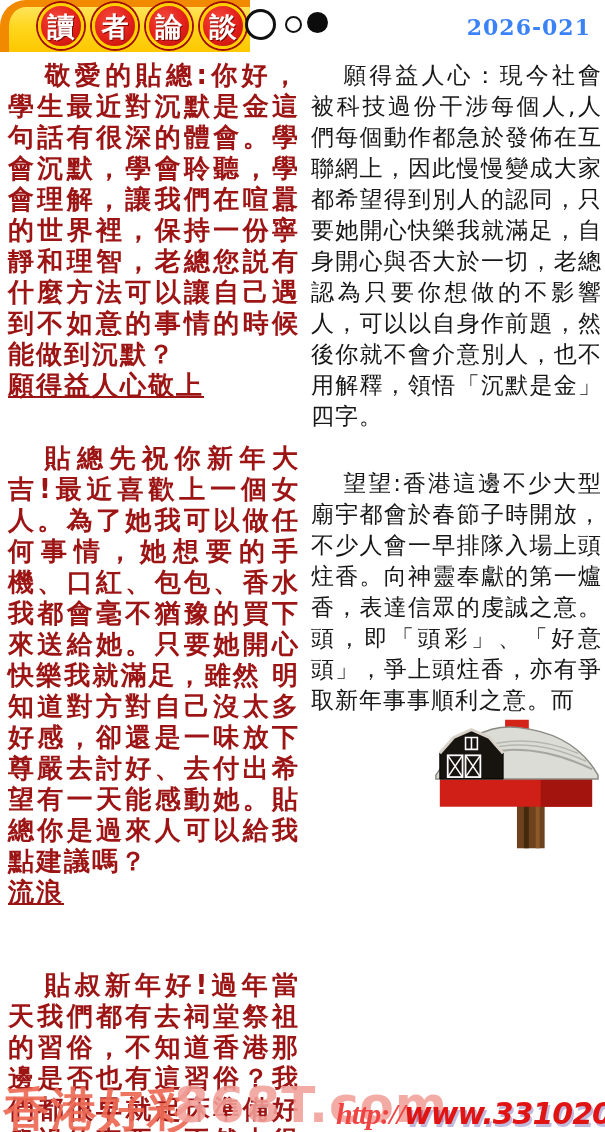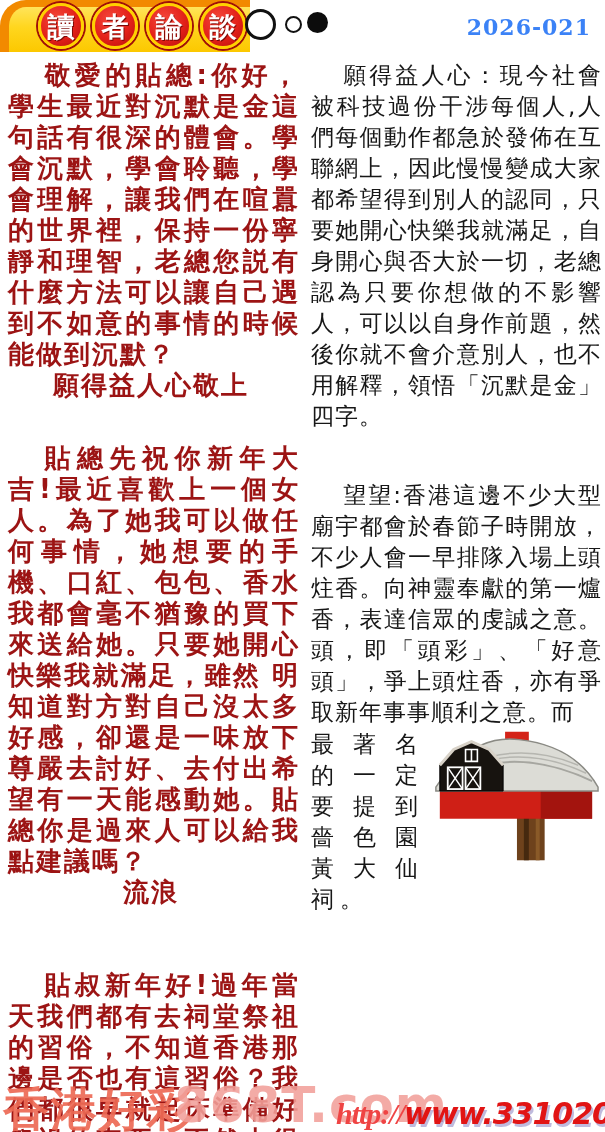--- a/index.html
+++ b/index.html
@@ -33,25 +33,25 @@
     font-family:"DejaVu Serif","Liberation Serif",serif;
     font-weight:bold;font-size:22px;color:#3b82f6;letter-spacing:1px;
   }
   
   .col{position:absolute;top:60px;text-align:justify;text-justify:inter-character;}
   .col-left{left:8px;width:292px;color:#9c1414;font-size:26px;line-height:31px;
             font-weight:700;letter-spacing:2px;}
   .col-right{left:311px;width:291px;color:#171717;font-size:23px;line-height:31px;
              font-weight:500;letter-spacing:1px;}
   .para{margin:0;text-indent:1.4em;}
-  .sig{text-align:center;padding-right:6px;letter-spacing:2px;}
+  .sig{text-align:left;padding-right:6px;letter-spacing:2px;text-decoration:underline;}
   .letter-2{margin-top:42px;}
   .letter-3{margin-top:62px;}
   .reply-2{margin-top:42px;}
-  .reply-3{margin-top:48px;}
+  .reply-3{margin-top:36px;}
   .reply-tail{display:flex;align-items:flex-start;margin-top:1px;}
   .tail-text{width:150px;letter-spacing:6px;text-align:justify;}
   .mailbox-wrap{margin-left:auto;width:178px;height:132px;flex:none;}
   
   .wm{position:absolute;white-space:nowrap;font-weight:bold;z-index:6;}
   .wm-brand{left:3px;top:1079px;font-size:46px;color:#ed6a55;letter-spacing:2px;opacity:.92;}
   .wm-site{left:174px;top:1076px;font-size:50px;color:#f2a09a;opacity:.88;letter-spacing:1px;}
   .wm-url{left:336px;top:1096px;font-size:30px;letter-spacing:-1px;font-style:italic;}
   .url-scheme{color:#ef4444;font-family:Liberation Serif, serif;}
   .url-host{color:#e11414;text-shadow:2px 3px 0 rgba(43,27,142,0.30);}
@@ -85,21 +85,20 @@
     <div class="letter-3">
       <p class="para">貼叔新年好!過年當天我們都有去祠堂祭祖的習俗，不知道香港那邊是否也有這習俗？我們都很早就起床準備好祭祖的東西，不然去得晚了，搶不到頭個上香的位置，得排隊才能擠得進去，因為貢台實在擺不下!</p>
 
     </div>
   </div>
 
   <div class="col col-right">
     <p class="para">願得益人心：現今社會被科技過份干涉每個人,人們每個動作都急於發佈在互聯網上，因此慢慢變成大家都希望得到別人的認同，只要她開心快樂我就滿足，自身開心與否大於一切，老總認為只要你想做的不影響人，可以以自身作前題，然後你就不會介意別人，也不用解釋，領悟「沉默是金」四字。</p>
     <p class="para reply-3">望望:香港這邊不少大型廟宇都會於春節子時開放，不少人會一早排隊入場上頭炷香。向神靈奉獻的第一爐香，表達信眾的虔誠之意。頭，即「頭彩」、「好意頭」，爭上頭炷香，亦有爭取新年事事順利之意。而</p>
     <div class="reply-tail">
-      <div class="tail-text">最著名的一定要提到嗇色園黃大仙祠。</div>
       <div class="mailbox-wrap">
         <svg viewBox="0 0 180 132" width="178" height="132" xmlns="http://www.w3.org/2000/svg">
 
           <rect x="94" y="86" width="28" height="46" fill="#6e421c"></rect>
           <rect x="101" y="86" width="5" height="46" fill="#45290f"></rect>
           <rect x="113" y="86" width="4" height="46" fill="#8a5a28"></rect>
 
           <path d="M82,2 h24 v10 h-13 v34 h-11 z" fill="#d42318"></path>
 
           <rect x="16" y="56" width="154" height="34" fill="#cf1f16"></rect>

